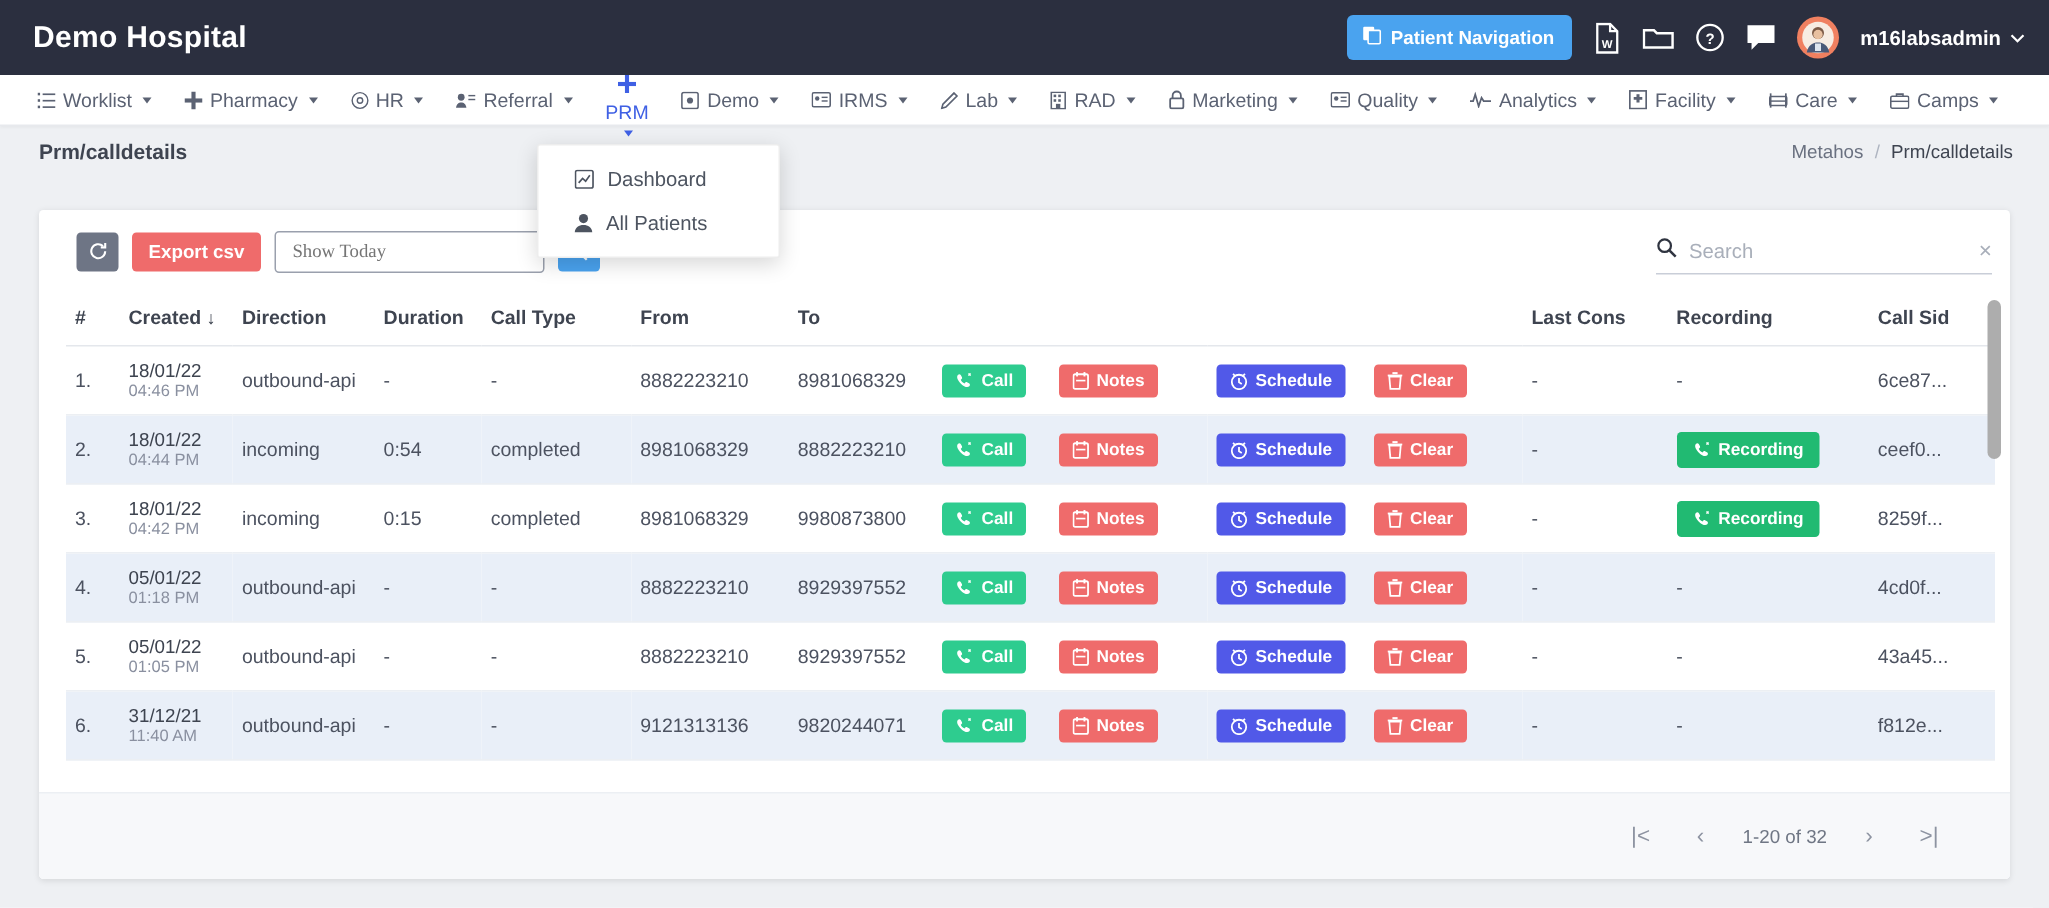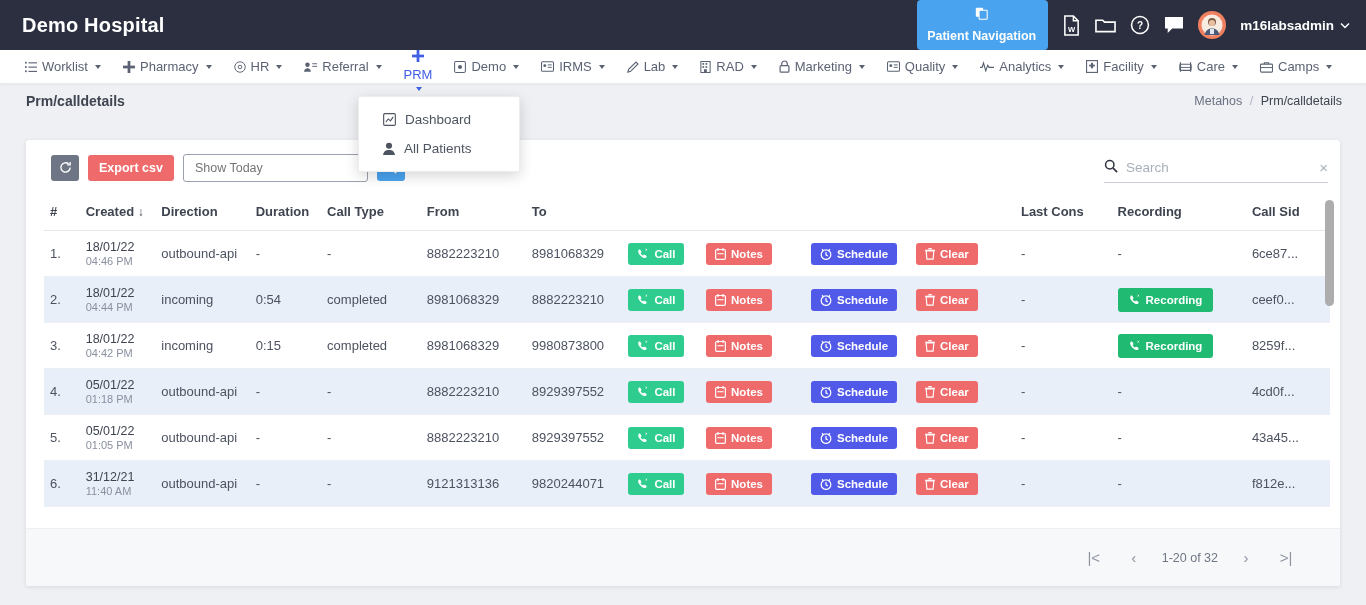--- a/index.html
+++ b/index.html
@@ -24,21 +24,21 @@
   }
   .topbar-right {
     margin-left: auto; display: flex; align-items: center; gap: 14px;
   }
   .pn-btn {
     background: #4aa3ef; color: #fff;
     border: none; border-radius: 4px;
     font-size: 12.5px; font-weight: bold;
     padding: 7px 12px 7px 10px;
     display: flex; align-items: center; gap: 6px;
-    cursor: pointer; font-family: inherit; flex-direction: column;
+    cursor: pointer; font-family: inherit;
   }
   .hicon {
     color: #fff; display: flex; align-items: center; justify-content: center;
     cursor: pointer;
   }
   .avatar {
     width: 28px; height: 28px; border-radius: 50%;
     background: #f08060;
     display: flex; align-items: center; justify-content: center;
     overflow: hidden;
@@ -126,21 +126,21 @@
   }
   .btn-export {
     background: #ef6b6b; color: #fff;
     height: 26px; border-radius: 3px;
     font-size: 12.5px; font-weight: bold;
     padding: 0 11px; margin-left: 9px;
   }
   .show-today {
     height: 28px; border: 1px solid #9aa0ad; border-radius: 3px;
     background: #fff; color: #7c828f; font-size: 12.5px;
-    padding: 0 11px; margin-left: 9px; font-family: Liberation Sans, sans-serif;
+    padding: 0 11px; margin-left: 9px; font-family: Liberation Serif, serif;
   }
   .btn-search {
     background: #4aa3ef; color: #fff;
     width: 28px; height: 26px; border-radius: 3px;
     margin-left: 9px;
     display:flex; align-items:center; justify-content:center;
   }
   .searchbox {
     position: absolute; right: 12px; top: 13px;
     width: 224px; height: 30px;

